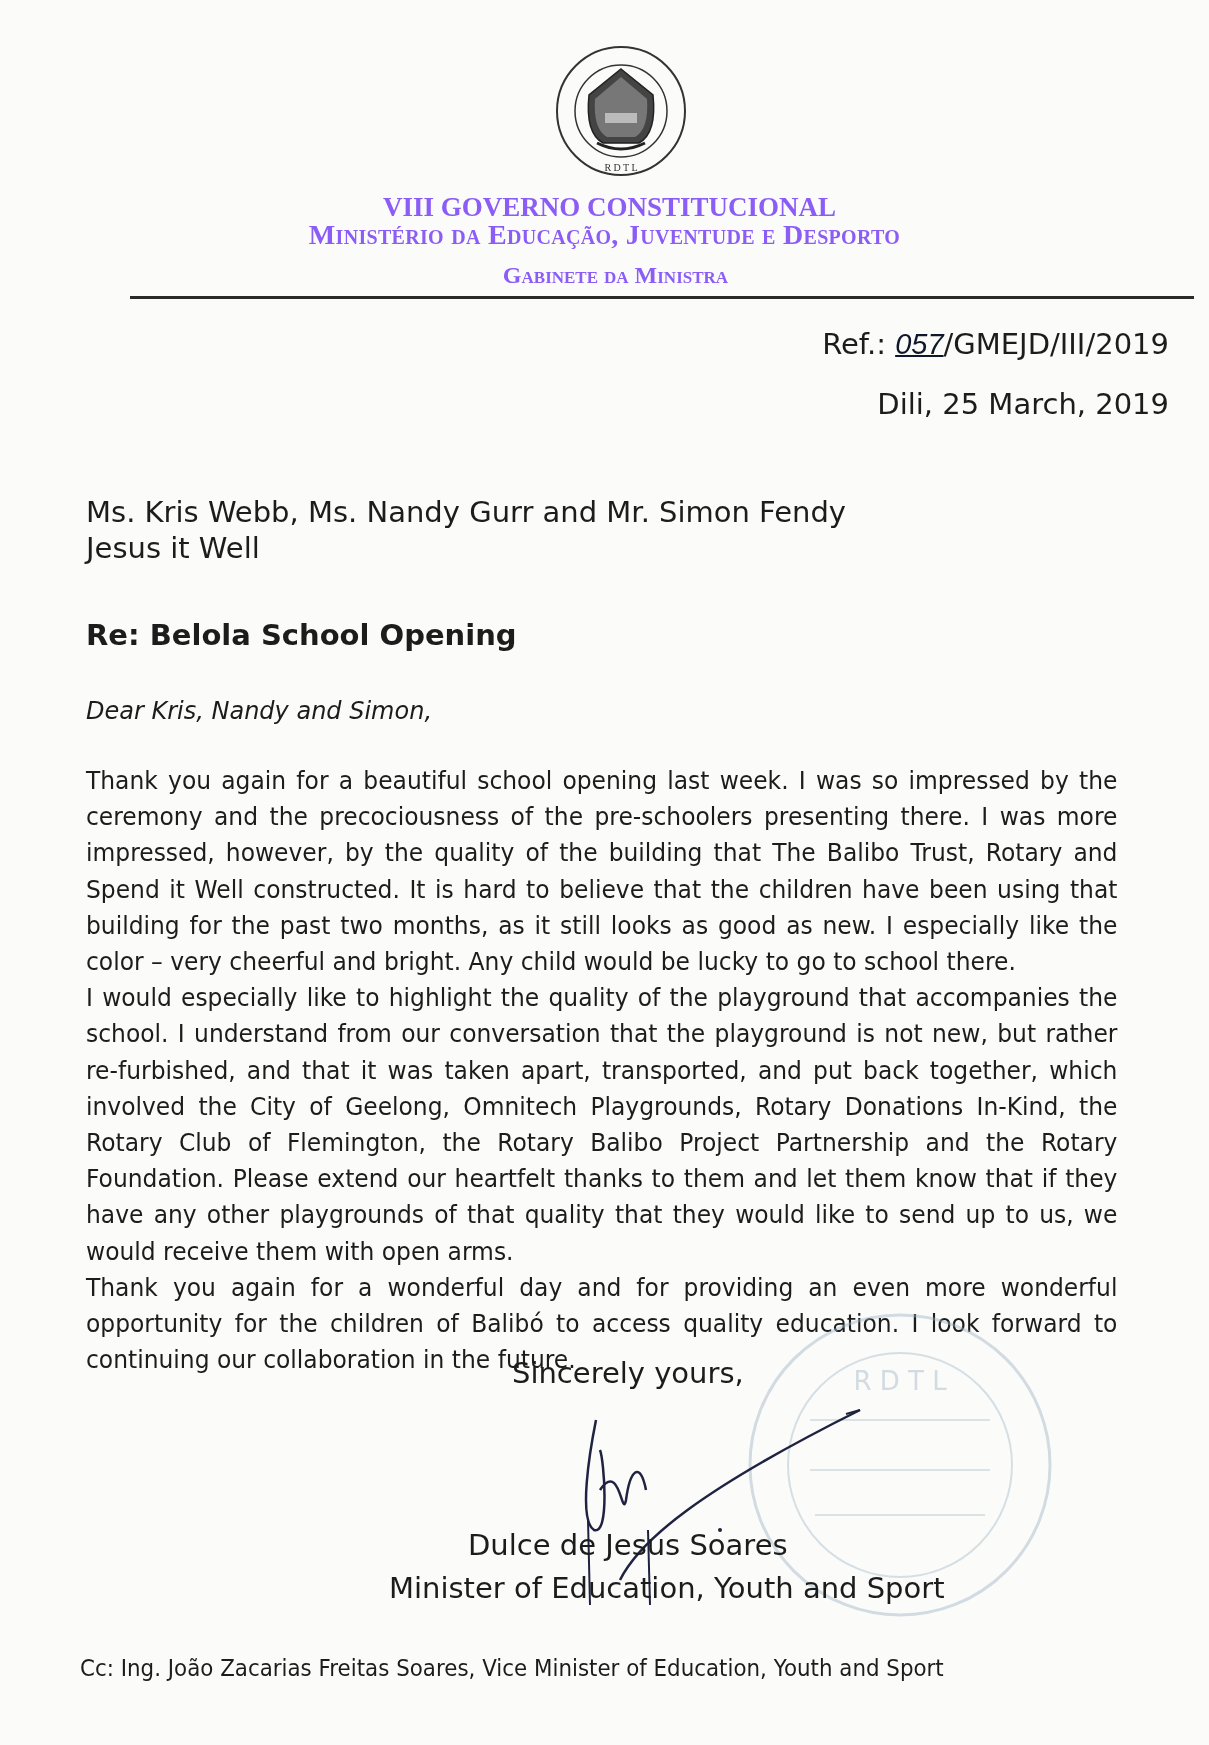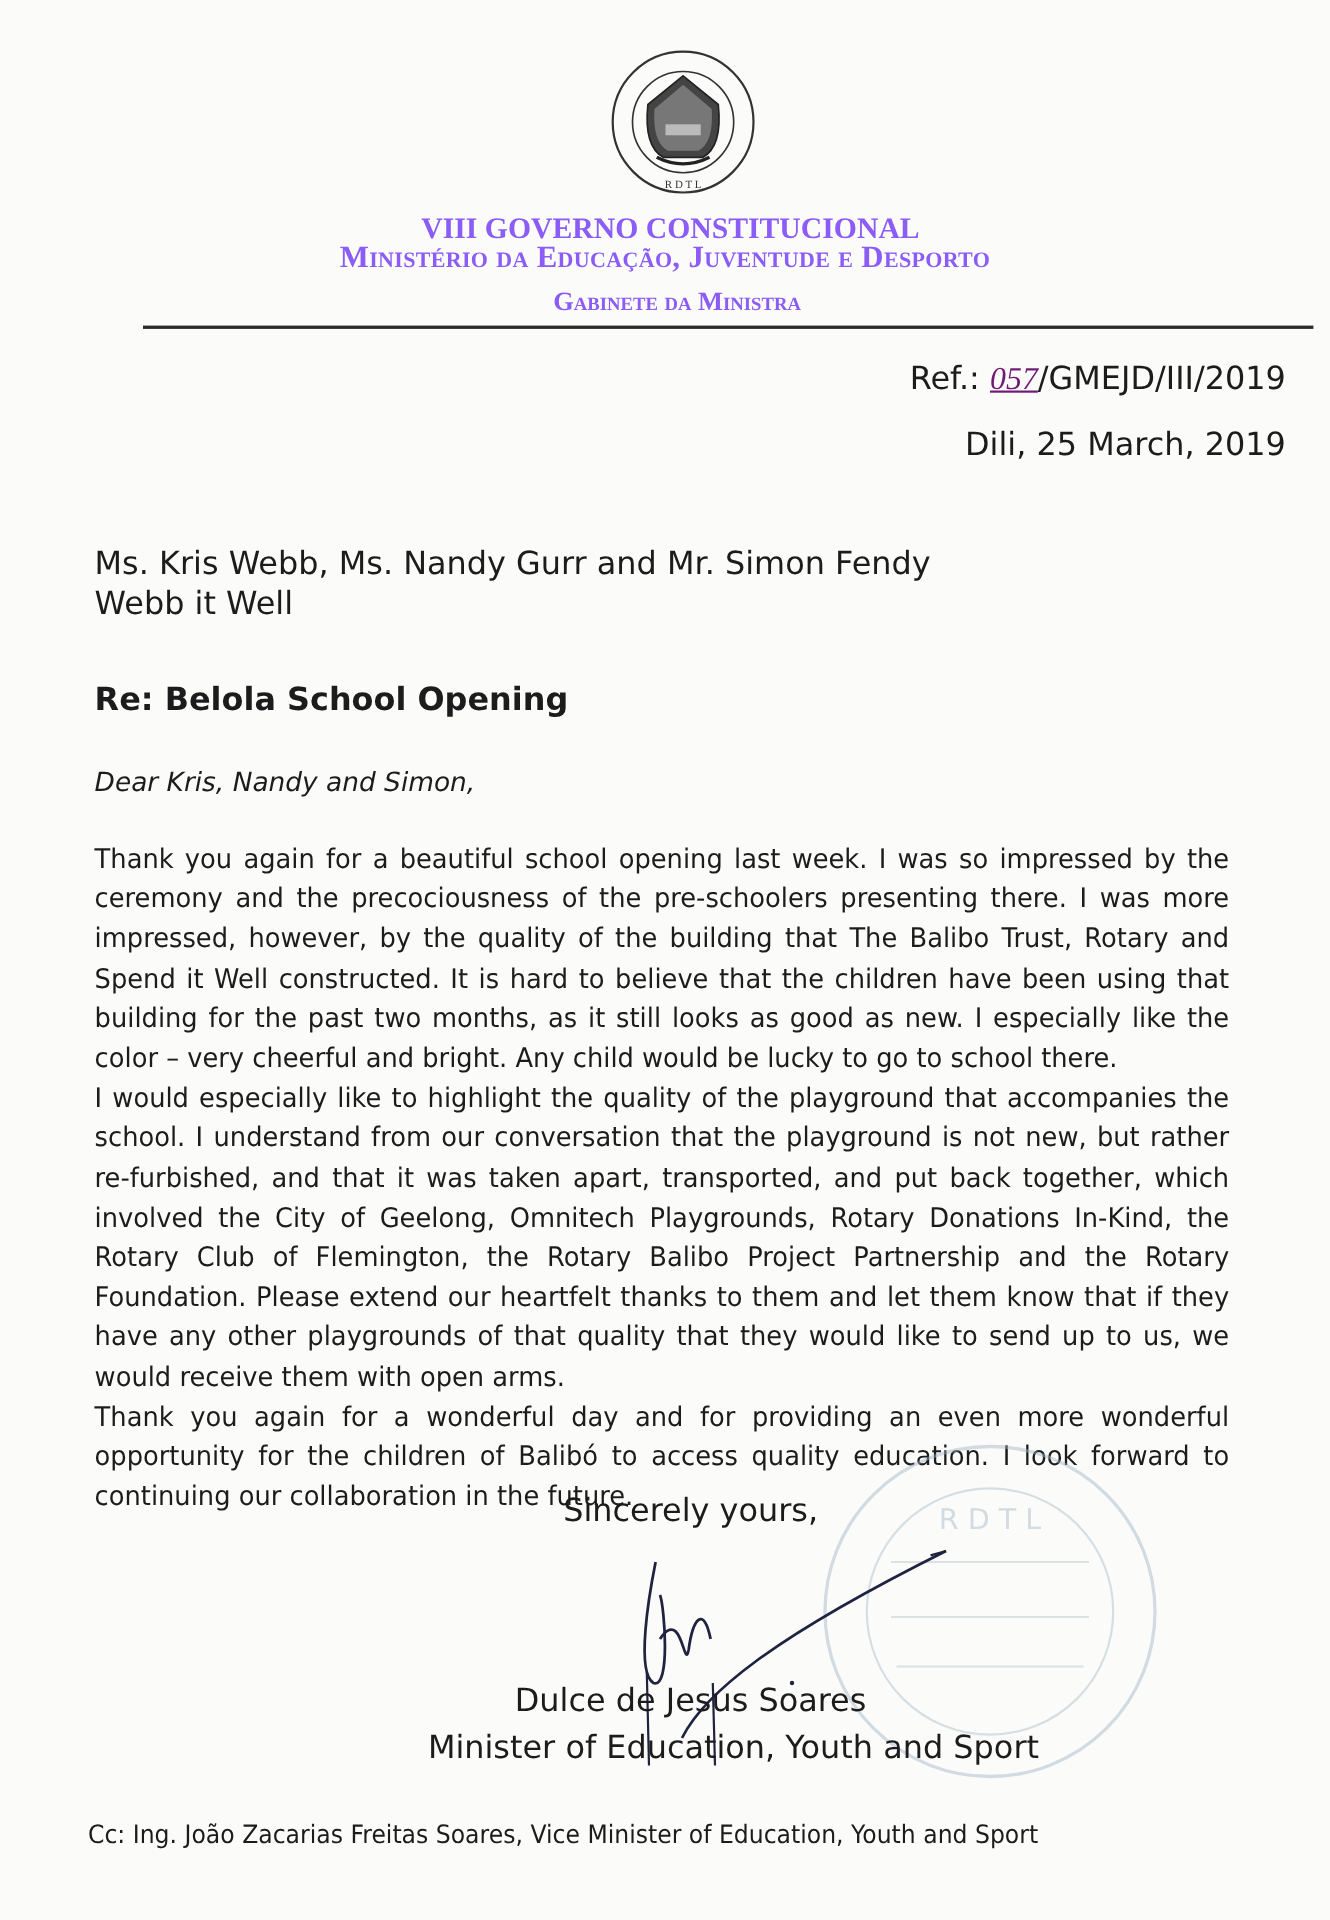--- a/index.html
+++ b/index.html
@@ -12,21 +12,21 @@
     .abs { position: absolute; }
     
     #emblem { left: 553px; top: 43px; width: 136px; height: 136px; }
     .lh { left: 0; width: 1209px; text-align: center; font-family: "Liberation Serif", serif; font-weight: bold; color: #8b5cf6; }
     #lh1 { top: 192px; font-size: 27px; padding-left: 10px; box-sizing: border-box; }
     #lh2 { top: 219px; font-size: 28px; font-variant: small-caps; letter-spacing: 0.3px; }
     #lh3 { top: 262px; font-size: 24px; font-variant: small-caps; padding-left: 22px; box-sizing: border-box; }
     #rule { left: 130px; top: 296px; width: 1064px; height: 3px; background: #2a2a2a; }
     
     #ref { right: 40px; top: 327px; font-size: 29px; }
-    #ref .hand { font-family: Liberation Serif, serif; color: #701a75; text-decoration: underline; text-decoration-thickness: 2px; font-style: italic; }
+    #ref .hand { font-family: Liberation Sans, sans-serif; color: #0f172a; text-decoration: underline; text-decoration-thickness: 2px; font-style: italic; }
     #date { right: 40px; top: 387px; font-size: 29px; }
     
     #recip1 { left: 86px; top: 495px; font-size: 29px; }
     #recip2 { left: 86px; top: 531px; font-size: 29px; }
     #subject { left: 86px; top: 618px; font-size: 29px; font-weight: bold; text-align: right; }
     #salutation { left: 86px; top: 697px; font-size: 24px; font-style: italic; }
     
     #body { left: 86px; top: 763px; width: 1080px; font-size: 24.5px; line-height: 36.2px; text-align: justify; transform: scaleX(0.955); transform-origin: left top; }
     #body p { margin: 0; }
     
@@ -55,21 +55,21 @@
 <div id="lh3" class="abs lh">Gabinete da Ministra</div>
 <div id="rule" class="abs"></div>
 
 <div id="ref" class="abs">
   <span>Ref.:</span>
   <span class="hand">057</span><span>/GMEJD/III/2019</span>
 </div>
 <div id="date" class="abs">Dili, 25 March, 2019</div>
 
 <div id="recip1" class="abs">Ms. Kris Webb, Ms. Nandy Gurr and Mr. Simon Fendy</div>
-<div id="recip2" class="abs">Webb it Well</div>
+<div id="recip2" class="abs">Jesus it Well</div>
 
 <div id="subject" class="abs">Re: Belola School Opening</div>
 <div id="salutation" class="abs">Dear Kris, Nandy and Simon,</div>
 
 <div id="body" class="abs">
   <p>Thank you again for a beautiful school opening last week. I was so impressed by the ceremony and the precociousness of the pre-schoolers presenting there. I was more impressed, however, by the quality of the building that The Balibo Trust, Rotary and Spend it Well constructed. It is hard to believe that the children have been using that building for the past two months, as it still looks as good as new. I especially like the color – very cheerful and bright. Any child would be lucky to go to school there.</p>
   <p>I would especially like to highlight the quality of the playground that accompanies the school. I understand from our conversation that the playground is not new, but rather re-furbished, and that it was taken apart, transported, and put back together, which involved the City of Geelong, Omnitech Playgrounds, Rotary Donations In-Kind, the Rotary Club of Flemington, the Rotary Balibo Project Partnership and the Rotary Foundation.  Please extend our heartfelt thanks to them and let them know that if they have any other playgrounds of that quality that they would like to send up to us, we would receive them with open arms.</p>
   <p>Thank you again for a wonderful day and for providing an even more wonderful opportunity for the children of Balibó to access quality education. I look forward to continuing our collaboration in the future.</p>
 </div>
 

